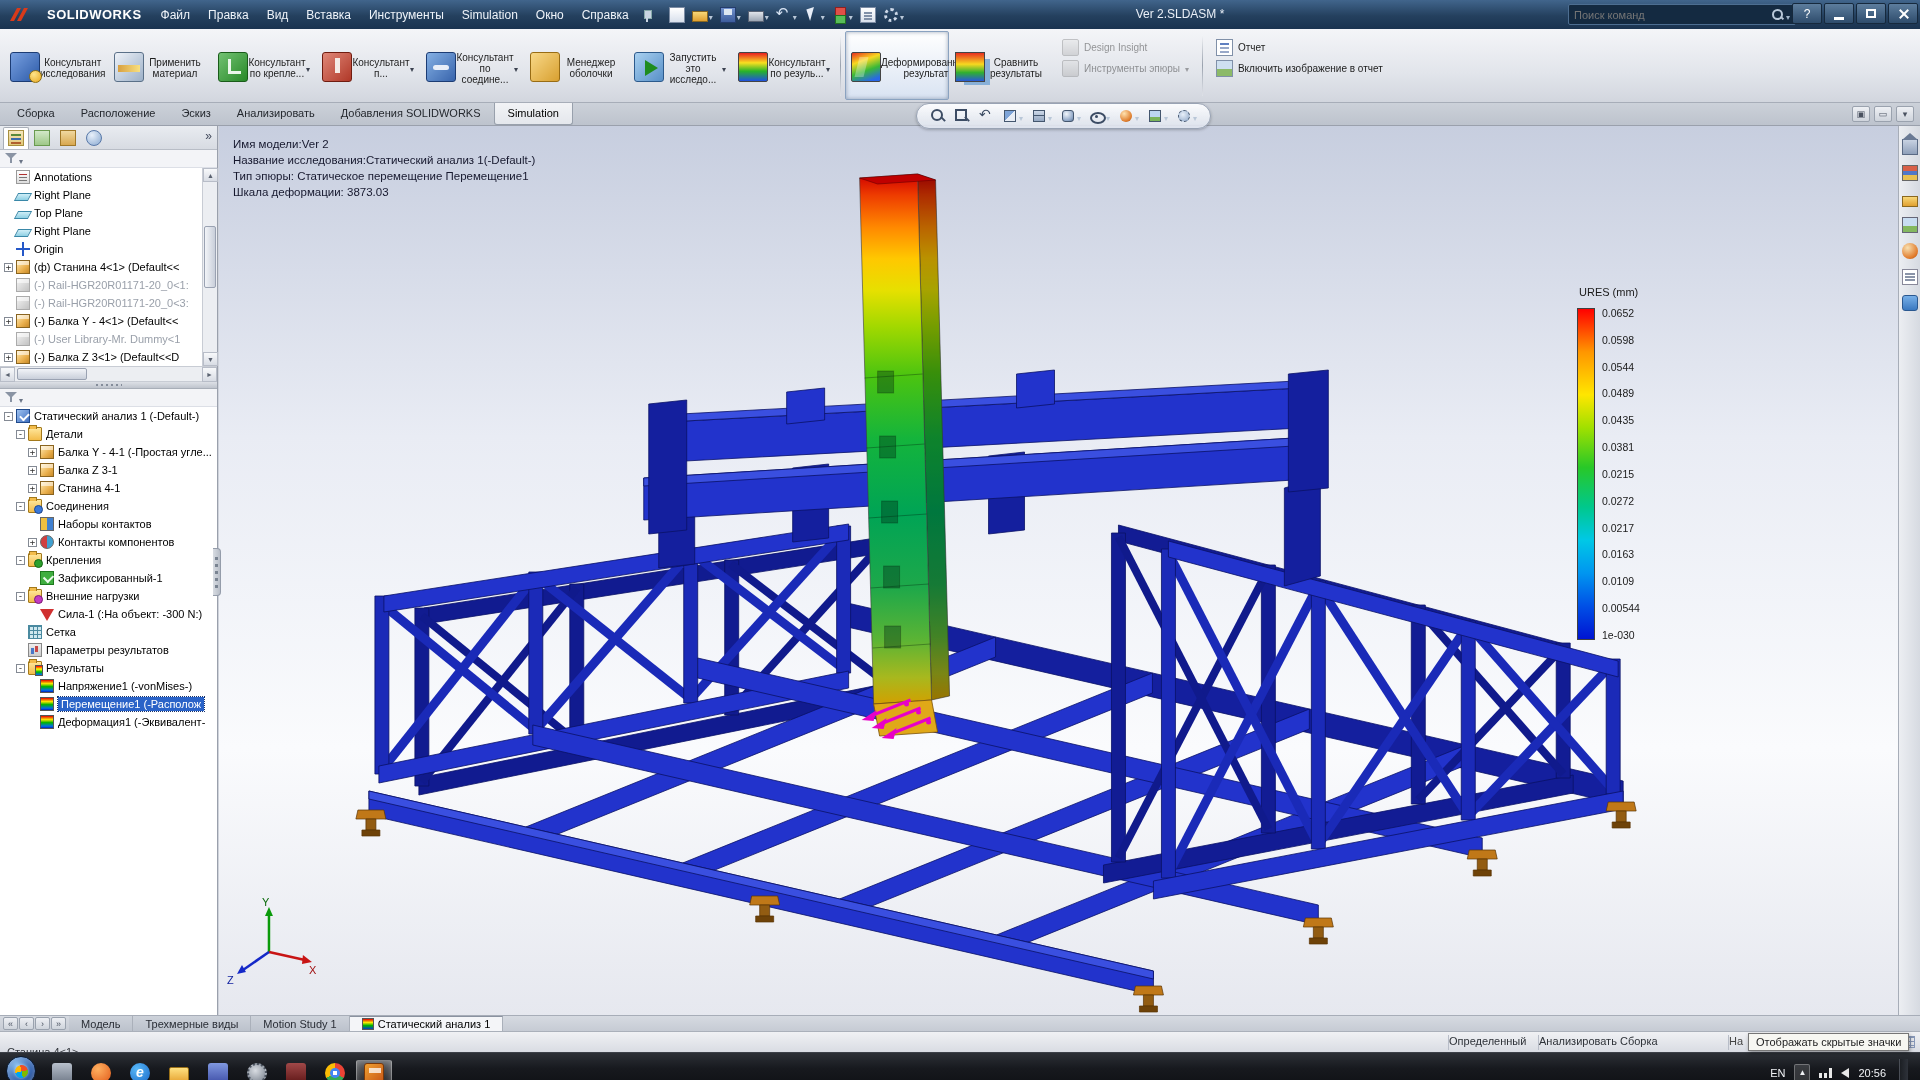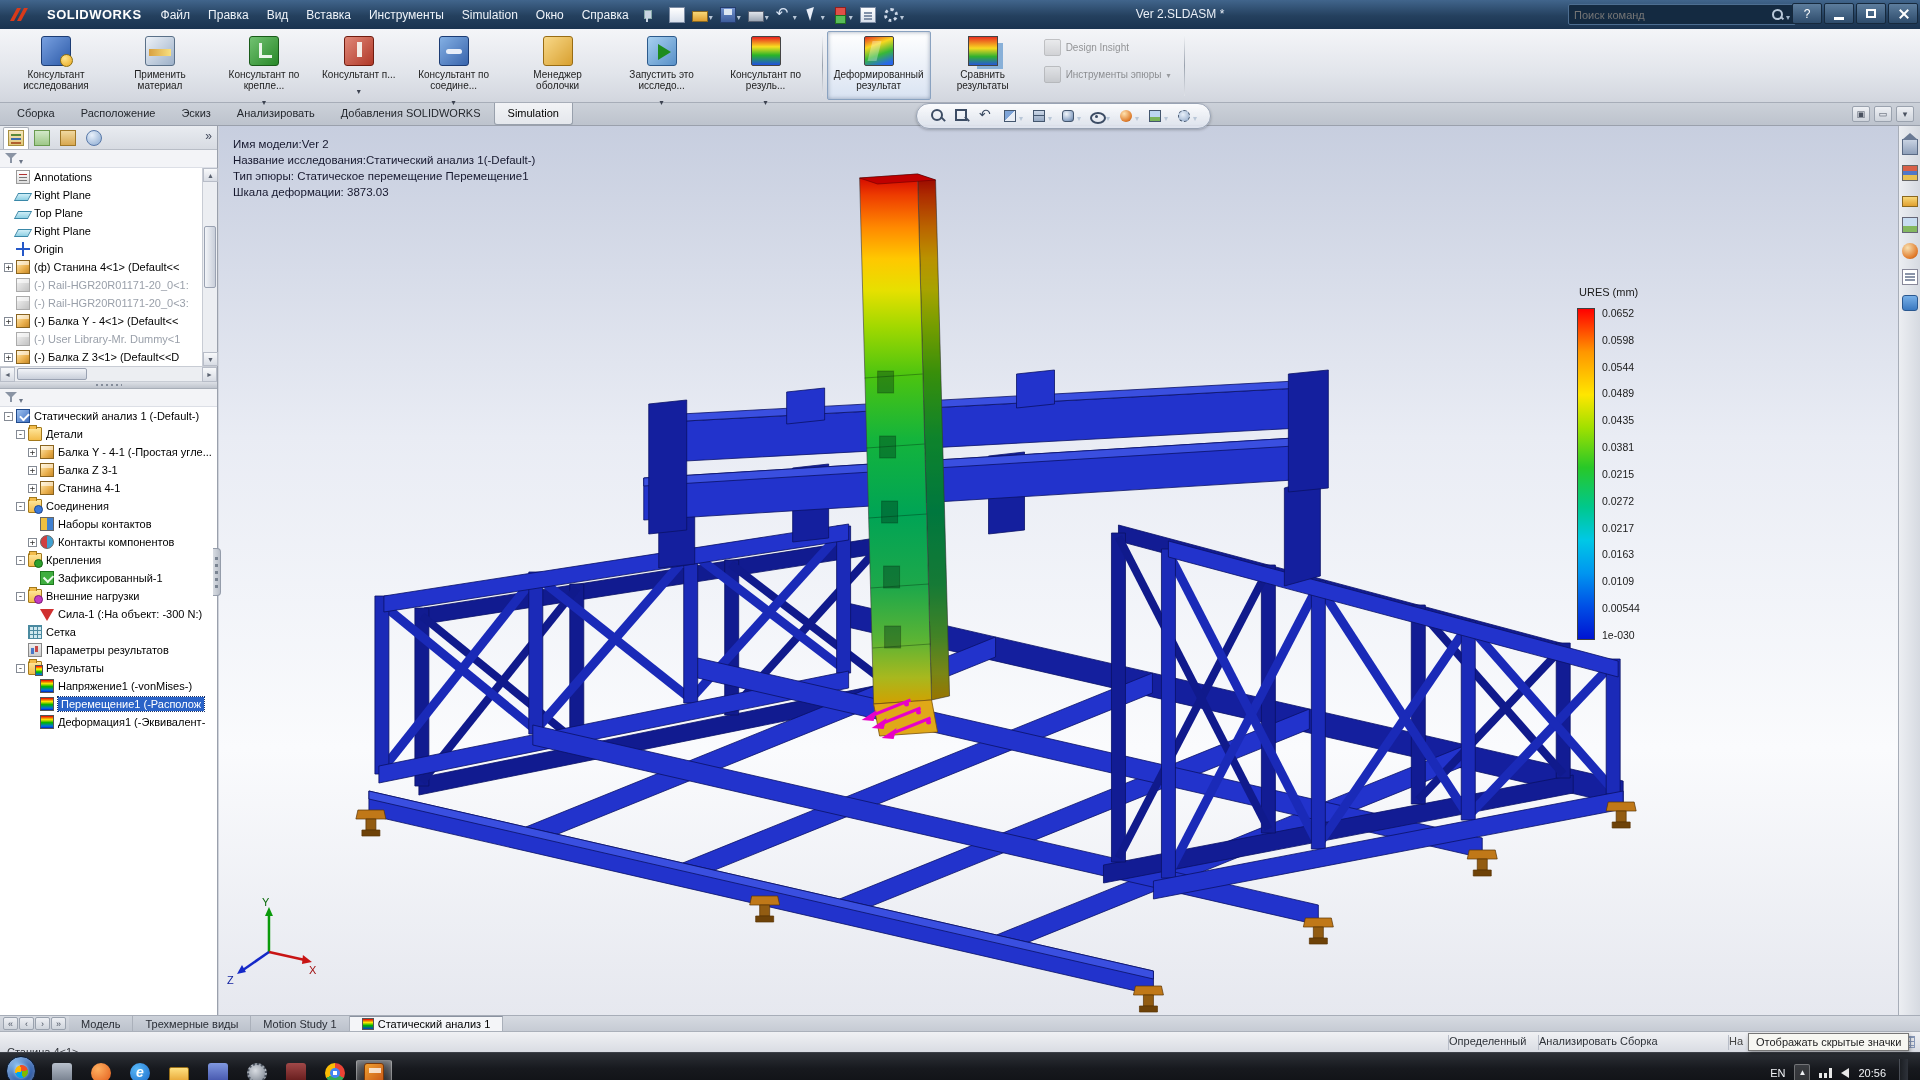--- a/index.html
+++ b/index.html
@@ -44,29 +44,29 @@
   .ic-select-cursor::after{content:"";position:absolute;left:4px;top:1px;width:0;height:0;border-top:12px solid #e8eef8;border-right:8px solid transparent;transform:rotate(-18deg);}
   .ic-rebuild::before{content:"";position:absolute;left:3px;top:0;width:9px;height:7px;background:#e05048;border:1px solid #902020;}
   .ic-rebuild::after{content:"";position:absolute;left:3px;top:8px;width:9px;height:7px;background:#58bc58;border:1px solid #207020;}
   .ic-file-properties{background:linear-gradient(#fff,#d8e0ec);border:1px solid #7c8ca4;}
   .ic-file-properties::after{content:"";position:absolute;left:3px;right:3px;top:4px;height:2px;background:#8090a8;box-shadow:0 3px 0 #8090a8,0 6px 0 #8090a8;}
   .ic-options-gear::after{content:"";position:absolute;inset:1px;border-radius:50%;border:3px dotted #cdd8e8;}
 
   
   .ribbon{position:absolute;top:29px;left:0;right:0;height:74px;background:linear-gradient(#f4f5f8,#e2e5eb 60%,#d2d6de);border-bottom:1px solid #a7adb8;display:flex;align-items:stretch;padding:2px 4px;z-index:50;}
   .rlist{display:contents;}
-  .rbtn{display:flex;flex-direction:column;align-items:center;padding:4px 5px 2px;max-width:104px;min-width:62px;text-align:center;border:1px solid transparent;border-radius:2px;}
+  .rbtn{display:flex;flex-direction:row;align-items:center;padding:4px 5px 2px;max-width:104px;min-width:62px;text-align:center;border:1px solid transparent;border-radius:2px;justify-content:space-between;}
   .rbtn.active{background:linear-gradient(#ffffff,#d9e3f2);border-color:#8aa2c0;box-shadow:inset 0 0 4px rgba(80,100,130,.55);}
   .rbtn.disabled,.rsmall.disabled{opacity:.45;filter:grayscale(.9);}
   .rlabel{font-size:10px;line-height:11px;color:#1d1d1d;margin-top:3px;}
   .rcaret::after{content:"▾";font-size:8px;color:#3c4250;}
   .ric{width:30px;height:30px;position:relative;flex:none;}
   .ric-sm{width:17px;height:17px;position:relative;flex:none;}
   .rsep{width:1px;background:linear-gradient(rgba(255,255,255,.2),#9aa2ae,rgba(255,255,255,.2));margin:4px 4px;}
-  .rstack{display:flex;flex-direction:column;justify-content:flex-start;gap:6px;padding:6px 4px;}
+  .rstack{display:flex;flex-direction:column;justify-content:flex-start;padding:6px 4px;}
   .rsmall{display:flex;align-items:center;gap:5px;font-size:10px;color:#1d1d1d;padding:1px 4px;border:1px solid transparent;border-radius:2px;white-space:nowrap;}
   .rsmall-label{font-size:10px;}
 
   
   .ic-study-advisor{background:linear-gradient(135deg,#78a0e0,#2c5aa8);border:1px solid #1c3c74;border-radius:3px;}
   .ic-study-advisor::after{content:"";position:absolute;right:-3px;bottom:-2px;width:11px;height:11px;background:radial-gradient(circle at 35% 30%,#ffe48a,#e8a820);border-radius:50%;border:1px solid #907010;}
   .ic-apply-material{background:linear-gradient(135deg,#eef2f8,#9cb0c8);border:1px solid #5a7088;border-radius:3px;}
   .ic-apply-material::after{content:"";position:absolute;left:3px;right:3px;top:12px;height:7px;background:linear-gradient(90deg,#d8a040,#f8e080);}
   .ic-fixtures-advisor{background:linear-gradient(135deg,#72c272,#288828);border:1px solid #1a5c1a;border-radius:3px;}
   .ic-fixtures-advisor::after{content:"";position:absolute;left:9px;top:6px;width:10px;height:12px;border-left:3px solid #eaf6ea;border-bottom:3px solid #eaf6ea;}
@@ -415,20 +415,34 @@
 
         </div>
 
         <div class="rsmall disabled">
           <span class="ric-sm ic-plot-tools"></span>
           <span class="rsmall-label">Инструменты эпюры</span>
           <span class="rcaret"></span>
         </div>
       </div>
     <div class="rsep"></div>
+    <div class="rstack">
+
+        <div class="rsmall">
+          <span class="ric-sm ic-report"></span>
+          <span class="rsmall-label">Отчет</span>
+
+        </div>
+
+        <div class="rsmall">
+          <span class="ric-sm ic-include-image"></span>
+          <span class="rsmall-label">Включить изображение в отчет</span>
+
+        </div>
+      </div>
   </div>
 
   <div class="cmdtabs">
     <div class="rlist">
       
     <div class="ctab">Сборка</div><div class="ctab">Расположение</div><div class="ctab">Эскиз</div><div class="ctab">Анализировать</div><div class="ctab">Добавления SOLIDWORKS</div><div class="ctab active">Simulation</div></div>
     <div class="tabrow-right">
       <div class="trb">▣</div>
       <div class="trb">▭</div>
       <div class="trb">▾</div>

